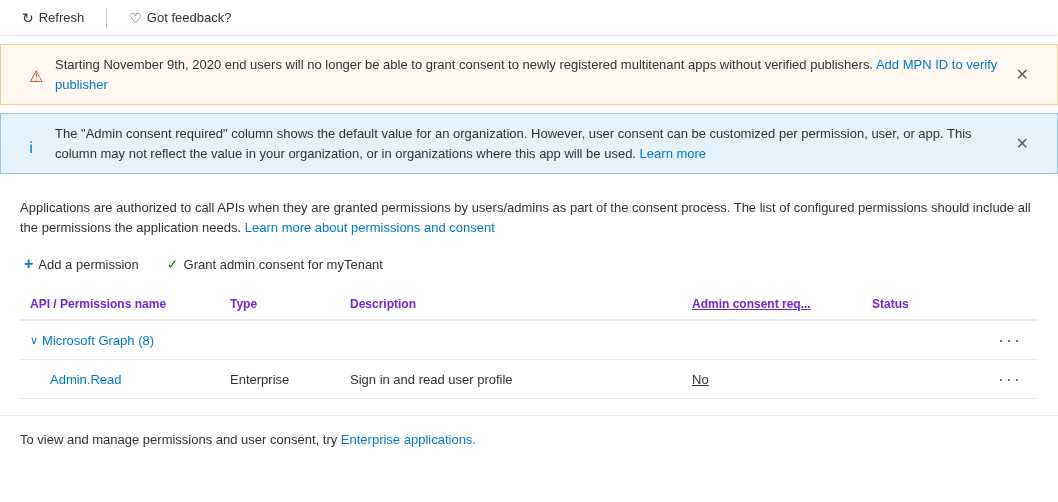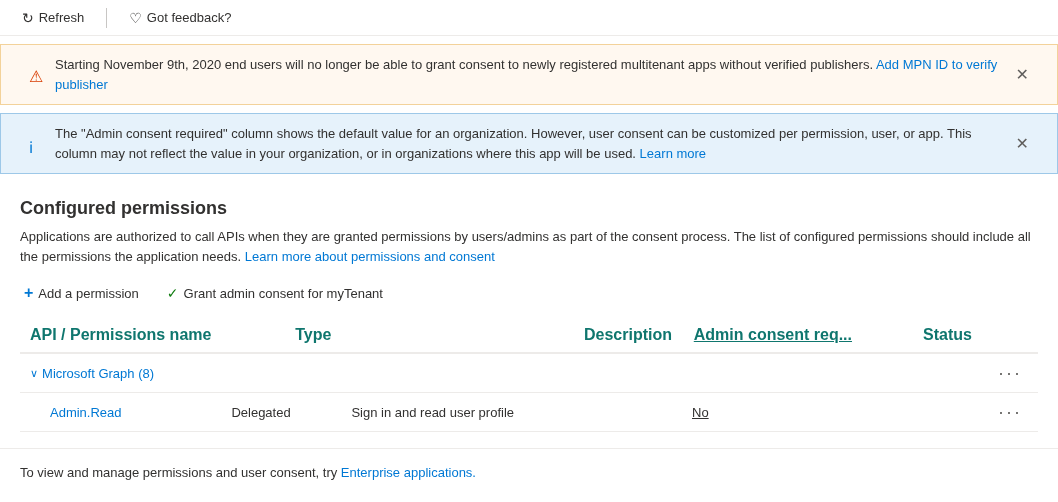--- a/index.html
+++ b/index.html
@@ -126,25 +126,25 @@
 
     
     .permissions-table {
       width: 100%;
       border-collapse: collapse;
     }
     .permissions-table thead tr {
       border-bottom: 2px solid #edebe9;
     }
     .permissions-table th {
-      text-align: right;
+      text-align: left;
       padding: 8px 10px;
       font-weight: 600;
-      font-size: 16px;
-      color: #0f766e;
+      font-size: 12px;
+      color: #6d28d9;
       white-space: nowrap;
     }
     .permissions-table td {
       padding: 8px 10px;
       font-size: 13px;
       border-bottom: 1px solid #edebe9;
       vertical-align: middle;
     }
     .group-row td {
       background: #fff;
@@ -238,21 +238,20 @@
 <div class="banner banner-info">
   <span class="banner-icon icon-info"></span>
   <div class="banner-text">
     <span>The "Admin consent required" column shows the default value for an organization. However, user consent can be customized per permission, user, or app. This column may not reflect the value in your organization, or in organizations where this app will be used.</span>
     <a class="link" href="#">Learn more</a>
   </div>
   <button class="banner-close">✕</button>
 </div>
 
 <div class="content">
-  <h2 class="section-title">Configured permissions</h2>
   <p class="section-desc">
     <span>Applications are authorized to call APIs when they are granted permissions by users/admins as part of the consent process. The list of configured permissions should include all the permissions the application needs.</span>
     <a class="link" href="#">Learn more about permissions and consent</a>
   </p>
 
   <div class="action-bar">
     <button class="action-btn">
       <span class="add-icon">+</span>
       <span>Add a permission</span>
     </button>
@@ -288,21 +287,21 @@
         <td class="col-status"></td>
         <td class="col-actions">
           <button class="dots-btn">···</button>
         </td>
       </tr>
 
       <tr>
         <td class="col-api">
           <a class="link permission-name" href="#">Admin.Read</a>
         </td>
-        <td class="col-type">Delegated</td>
+        <td class="col-type">Enterprise</td>
         <td class="col-desc">Sign in and read user profile</td>
         <td class="col-admin">No</td>
         <td class="col-status"></td>
         <td class="col-actions">
           <button class="dots-btn">···</button>
         </td>
       </tr>
     </tbody>
   </table>
 </div>

